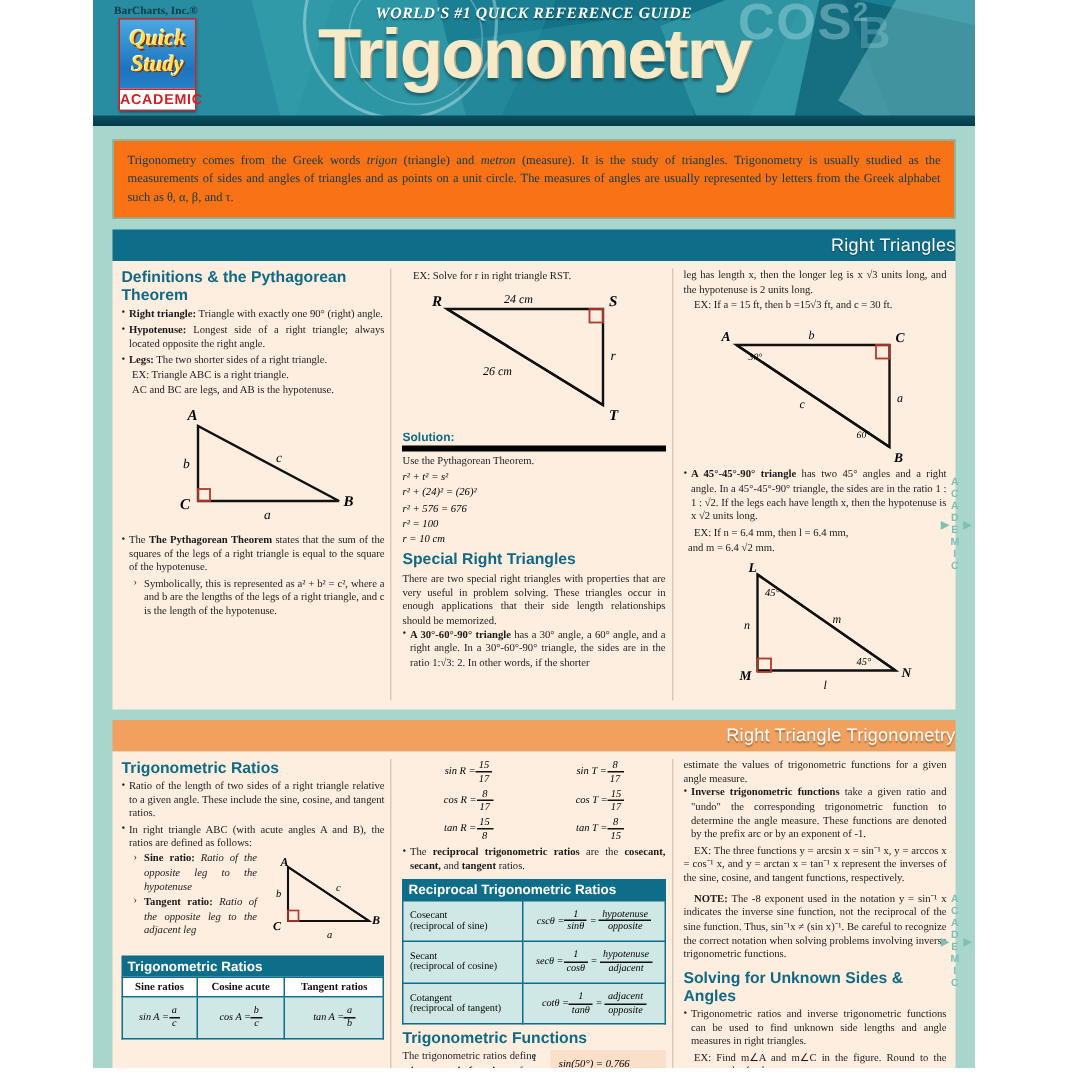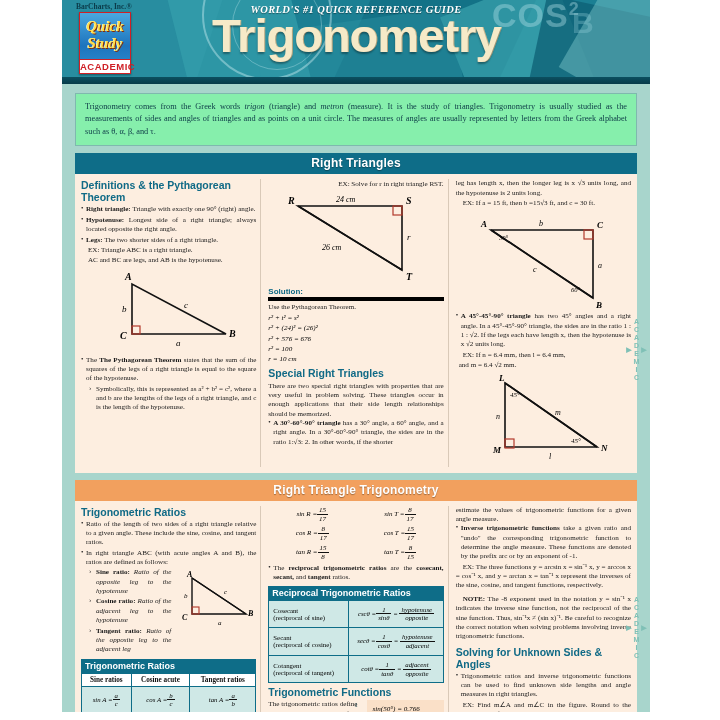--- a/index.html
+++ b/index.html
@@ -100,31 +100,31 @@
   }
   .barcharts {
     position:absolute; left:14px; top:2px;
     font-family:"Liberation Serif", serif; font-weight:bold;
     font-size:7.5px; color:#0b3a48;
   }
   
   .intro {
     margin: 9px 13px 7px 13px;
     border:1px solid #7fb9ae;
-    background:#86efac;
+    background:#f97316;
     padding: 7px 9px 7px 9px;
     font-size: 8.3px; line-height: 1.5;
     color:#0c3a46; text-align: justify;
   }
   .intro i { font-style: italic; }
   
   .section { margin: 0 13px 7px 13px; }
   .sec-head {
-    font-family:"Liberation Sans", sans-serif; font-weight:bold;
-    font-size: 12px; color:#ffffff; text-align:center;
+    font-family:"Liberation Sans", sans-serif; font-weight:normal;
+    font-size: 12px; color:#ffffff; text-align:right;
     padding: 3px 0 4px; letter-spacing:.2px;
     text-shadow: 0 1px 1px rgba(0,0,0,.35);
   }
   .sec-head.teal { background:#0e6d88; }
   .sec-head.orange { background:#f2a05e; }
   .sec-body {
     background:#fdeee0;
     display:flex;
     padding: 5px 6px 6px 6px;
     gap: 7px;
@@ -146,21 +146,21 @@
   ul { list-style:none; }
   li { position:relative; padding-left: 5px; margin-bottom: 1px; }
   li:before { content:"\2022"; position:absolute; left:0; top:-1px; font-size:7px; }
   li.sub2 { padding-left: 11px; margin-left:4px; }
   li.sub2:before { content:"\203A"; left:4px; }
   .ex { font-size:7.1px; line-height:1.32; text-indent: 7px; margin:1px 0; text-align: justify;}
   .ex b { font-weight:bold; }
   i, em { font-style: italic; }
   b, strong { font-weight: bold; }
   .eqline { font-size:7.1px; font-style:italic; line-height:1.45; }
-  .center { text-align:right; }
+  .center { text-align:left; }
   
   .tbl { width:100%; border-collapse:collapse; margin:3px 0 2px; border:1px solid #0e6d88;}
   .tbl caption {
     font-family:"Liberation Sans",sans-serif; font-weight:bold;
     font-size:9px; color:#fff; background:#0e6d88;
     text-align:left; padding:2px 4px;
   }
   .tbl th {
     font-size:7.2px; font-weight:bold; background:#ffffff;
     border:1px solid #0e6d88; padding:2px 1px; color:#111;
@@ -345,21 +345,20 @@
         <div class="col c1">
           <h3 class="sub">Trigonometric Ratios</h3>
           <ul>
             <li><span>Ratio of the length of two sides of a right triangle relative to a given angle. These include the sine, cosine, and tangent ratios.</span></li>
             <li><span>In right triangle ABC (with acute angles A and B), the ratios are defined as follows:</span></li>
           </ul>
           <div class="twocol-flow">
             <div>
               <ul>
                 <li class="sub2"><b>Sine ratio:</b><i> Ratio of the opposite leg to the hypotenuse</i></li>
-                <li class="sub2"><b>Cosine ratio:</b><i> Ratio of the adjacent leg to the hypotenuse</i></li>
                 <li class="sub2"><b>Tangent ratio:</b><i> Ratio of the opposite leg to the adjacent leg</i></li>
               </ul>
             </div>
             <div>
               <svg width="80" height="62" viewBox="0 0 80 62">
                 <polygon points="16,8 16,44 70,44" fill="none" stroke="#111" stroke-width="1.4"></polygon>
                 <line x1="16" y1="8" x2="70" y2="44" stroke="#111" stroke-width="1.4"></line>
                 <rect x="16" y="37" width="7" height="7" fill="none" stroke="#b3392b" stroke-width="1.1"></rect>
                 <text class="figtxt-up" x="11" y="7" font-size="8">A</text>
                 <text class="figtxt-up" x="72" y="46" font-size="8">B</text>

